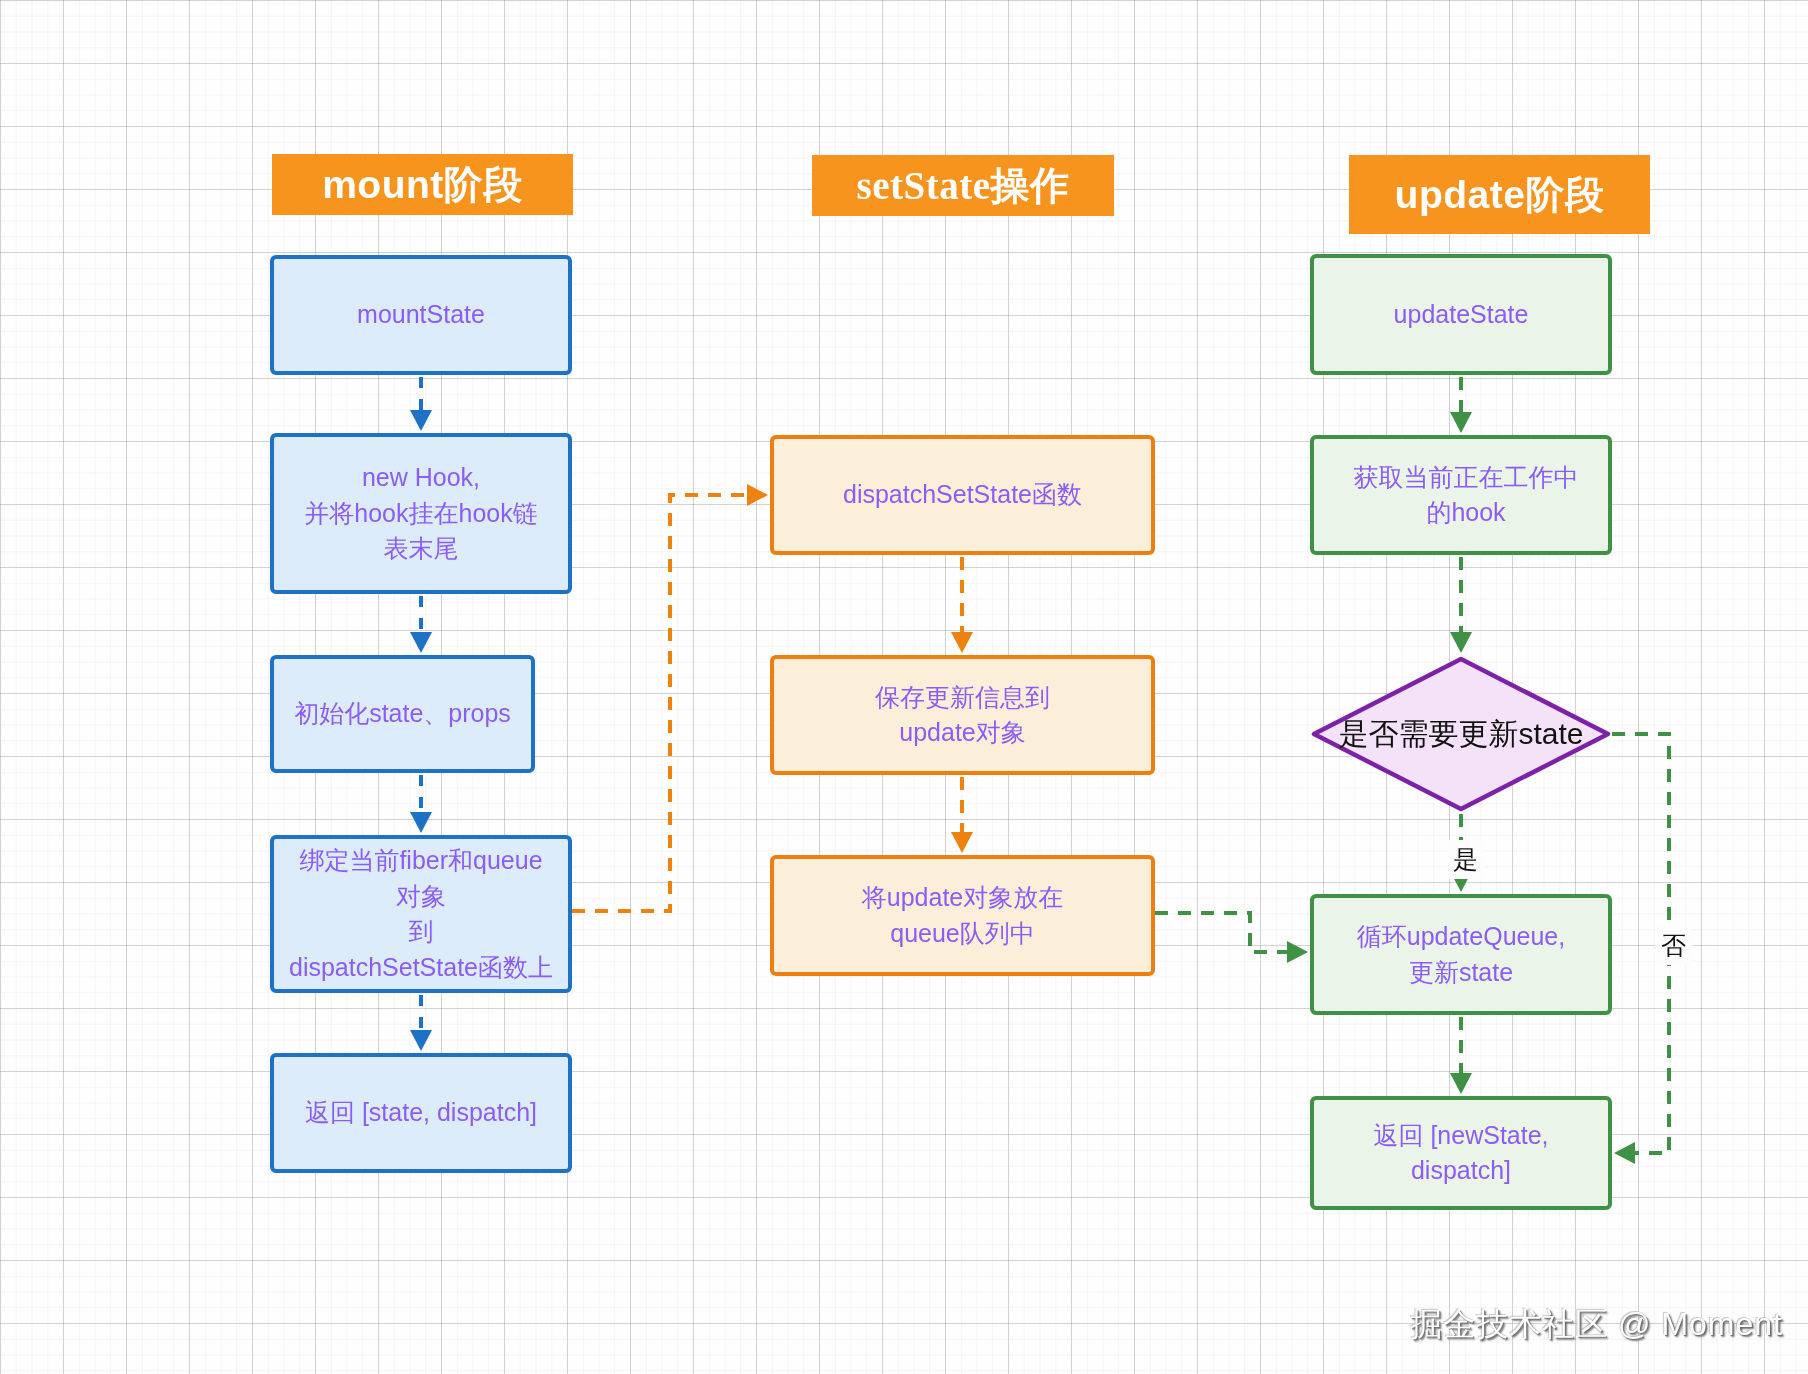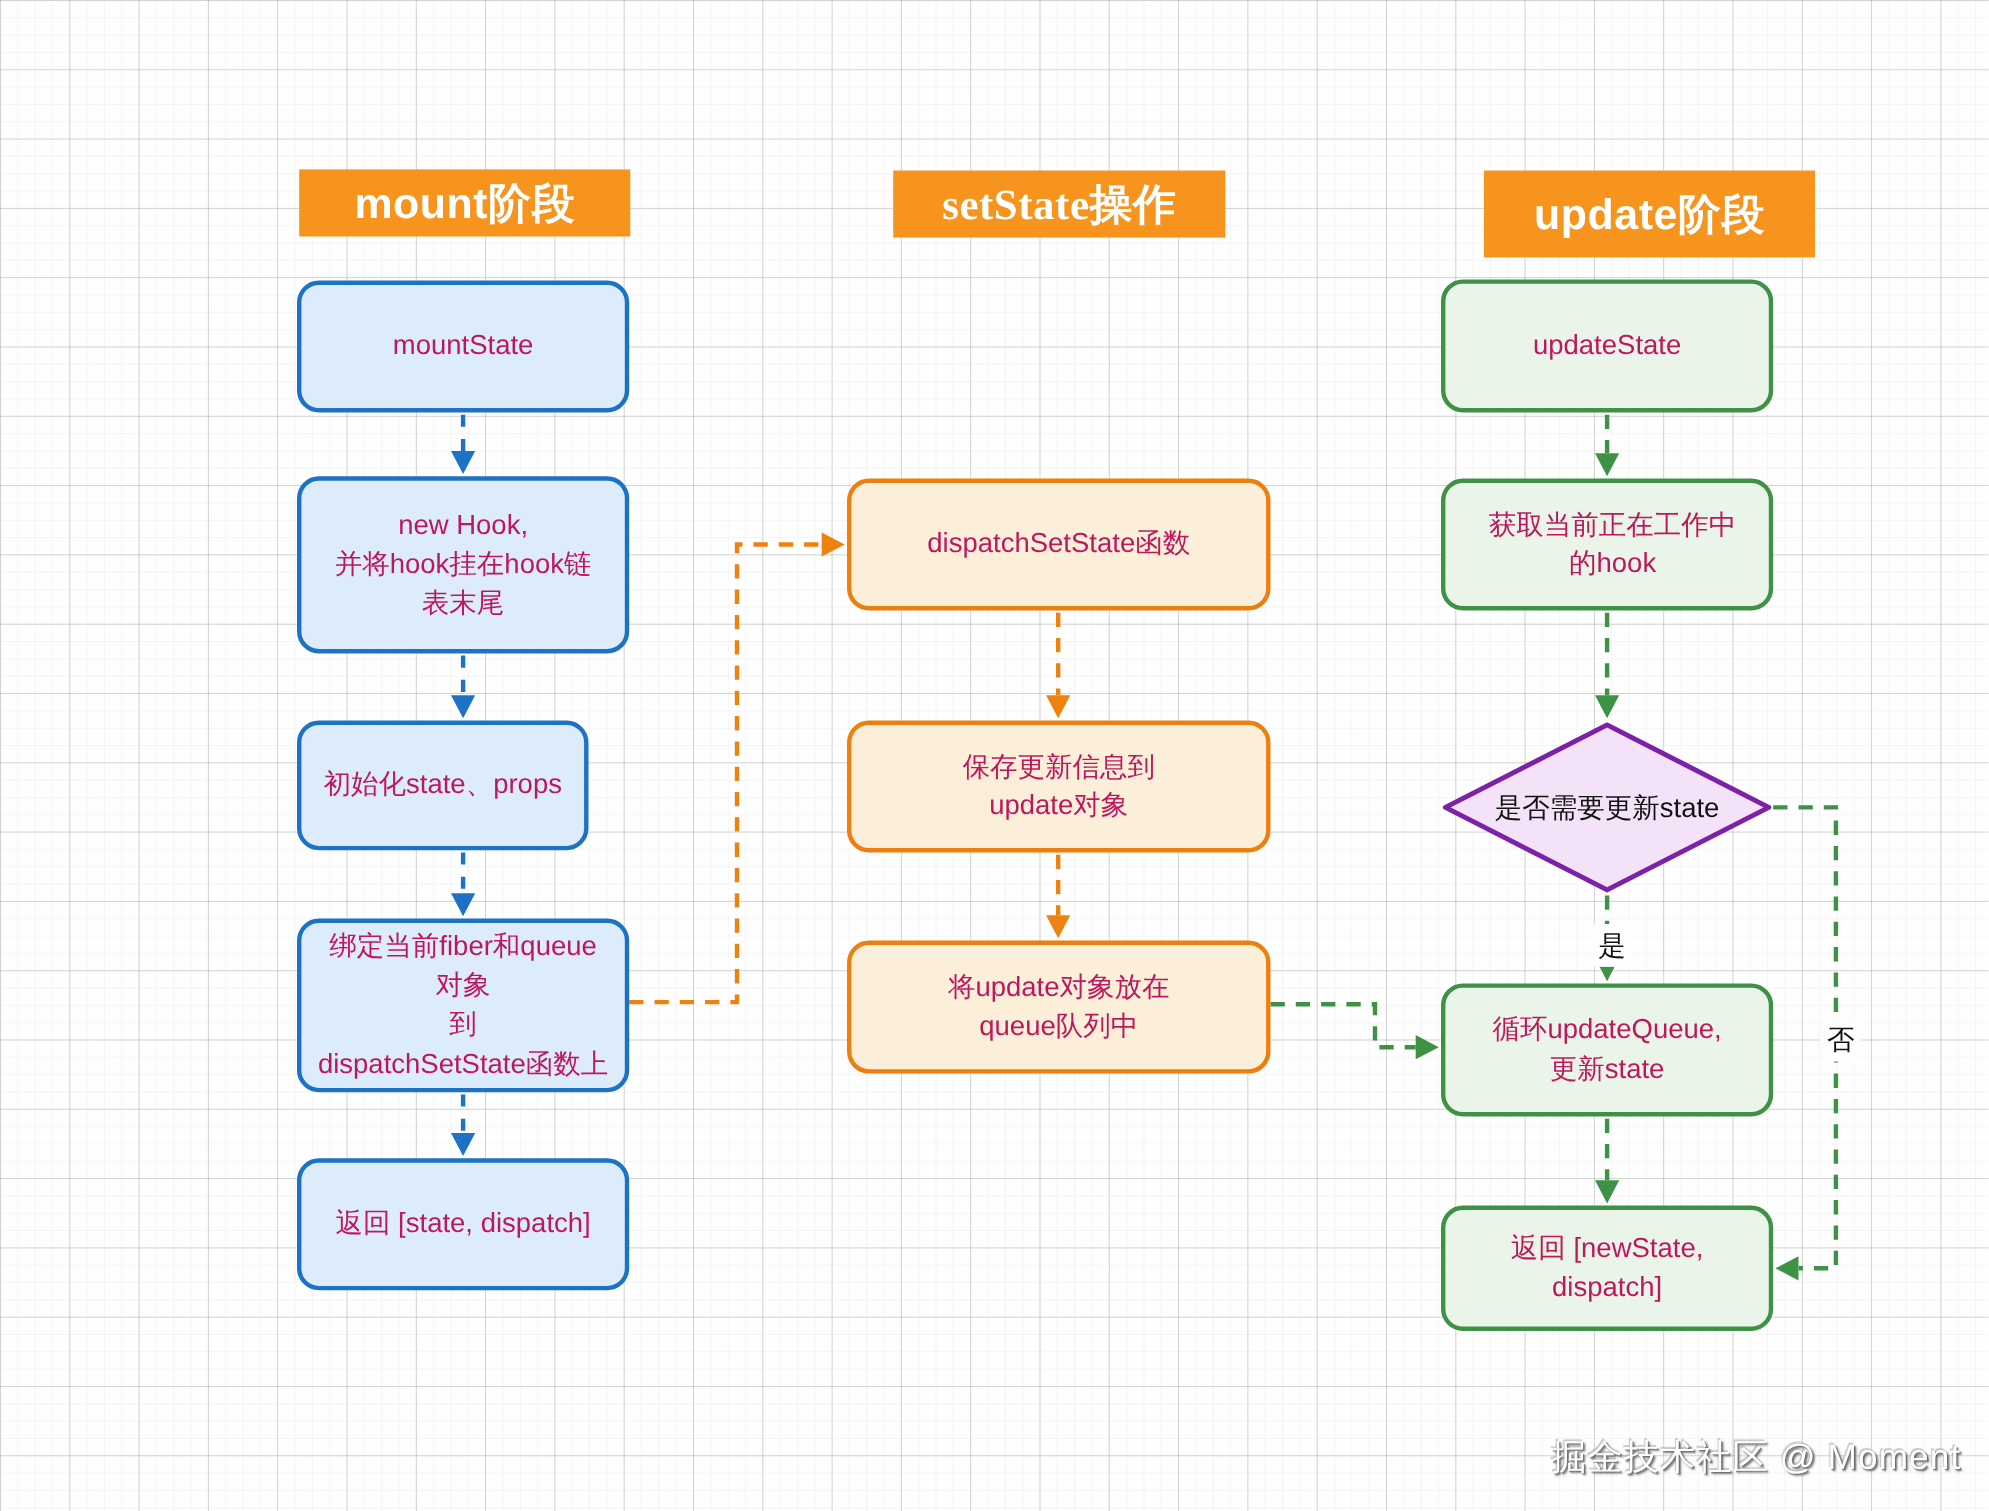--- a/index.html
+++ b/index.html
@@ -21,39 +21,39 @@
     position:absolute;
     background:#f7941e;
     color:#ffffff;
     font-weight:bold;
     font-size:39px;
     display:flex;align-items:center;justify-content:center;
     letter-spacing:0.5px;
   }
   .node{
     position:absolute;
-    border-radius:20px;
+    border-radius:6px;
     display:flex;align-items:center;justify-content:center;
     text-align:center;
     font-size:25px;
-    color:#be185d;
+    color:#8b5cf6;
     line-height:1.42;
     white-space:pre-line;
     box-sizing:border-box;
     padding:6px 14px;
   }
   .node.blue{border:4px solid #1d72c5;background:#ddecfa;}
   .node.orange{border:4px solid #ec7f10;background:#fcefda;}
   .node.green{border:4px solid #3f9145;background:#eaf4e8;}
   .diamond-wrap{position:absolute;}
   .diamond-wrap svg{position:absolute;left:0;top:0;}
   .diamond-text{
     position:absolute;left:0;top:0;width:100%;height:100%;
     display:flex;align-items:center;justify-content:center;
-    font-size:25px;color:#121212;text-align:center;
+    font-size:30px;color:#121212;text-align:center;
   }
   .edge-label{
     position:absolute;
     font-size:25px;color:#121212;
     background:#fdfdfd;
     padding:2px 4px;
     display:flex;align-items:center;justify-content:center;
   }
   .watermark{
     position:absolute;

